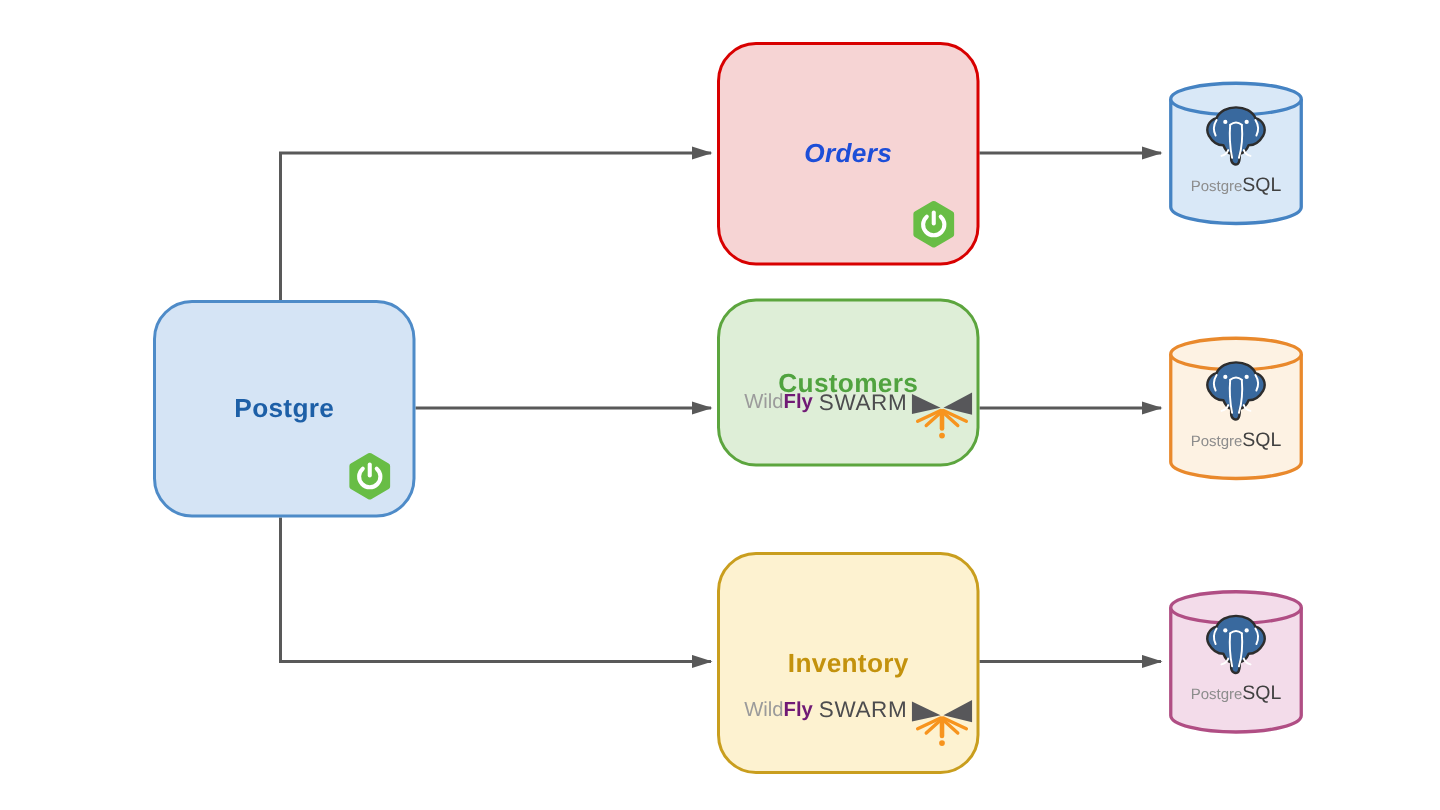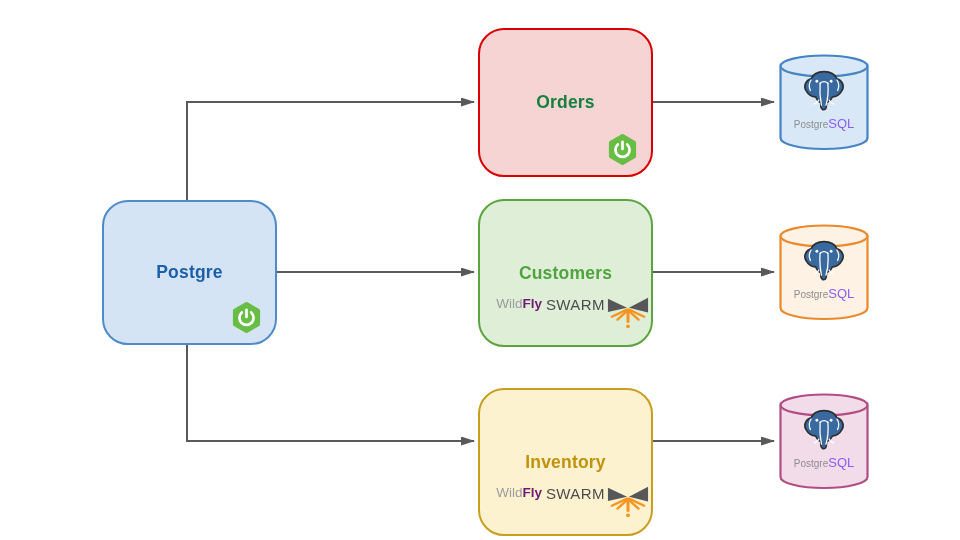--- a/index.html
+++ b/index.html
@@ -17,24 +17,24 @@
     box-sizing: border-box;
     border: 2.5px solid;
     border-radius: 26px;
     display: flex; align-items: center; justify-content: center;
   }
   .node-label { font-weight: bold; font-size: 17.5px; letter-spacing: 0.2px; }
 
   #gateway   { left:102px; top:200px; width:175px; height:145px; background:#d5e4f5; border-color:#4e8bc8; }
   #gateway   .node-label { color:#1d5fa7; }
   #orders    { left:478px; top: 28px; width:175px; height:149px; background:#f6d4d4; border-color:#d80000; }
-  #orders    .node-label { color:#15803d; }
-  #customers { left:478px; top:199px; width:175px; height:148px; background:#deeed7; border-color:#5ca53e; }
+  #orders    .node-label { color:#1d4ed8;font-style:italic; }
+  #customers { left:478px; top:199px; width:175px; height:112px; background:#deeed7; border-color:#5ca53e; }
   #customers .node-label { color:#50a33f; }
-  #inventory { left:478px; top:368px; width:175px; height:148px; background:#fdf2d0; border-color:#c99e1e;margin-top:20px; }
+  #inventory { left:478px; top:368px; width:175px; height:148px; background:#fdf2d0; border-color:#c99e1e; }
   #inventory .node-label { color:#c3920d; }
 
   .spring-icon { position:absolute; right:12px; bottom:9px; width:33px; height:33px; }
 
   .wildfly-logo {
     position:absolute; left:0; right:0; bottom:7px;
     display:flex; align-items:flex-start; justify-content:center;
     padding-left:14px;
   }
   .wf-wild  { color:#9b9b9b; font-size:13.5px; }
@@ -43,21 +43,21 @@
   .dragonfly { width:42px; height:34px; margin-left:2px; margin-bottom:8px; }
 
   .db { position:absolute; width:92px; height:98px; }
   .db .cyl { position:absolute; left:0; top:0; }
   .db .elephant { position:absolute; left:50%; top:16px; transform:translateX(-50%); }
   .pg-wordmark {
     position:absolute; left:0; right:0; top:61px;
     text-align:center; white-space:nowrap;
   }
   .pg-prefix { color:#8d8d8d; font-size:10px; }
-  .pg-sql    { color:#8b5cf6; font-size:13px; }
+  .pg-sql    { color:#404040; font-size:13px; }
 </style>
 </head>
 <body>
 
 <div class="canvas">
 
   <svg class="connectors" width="960" height="540" aria-hidden="true">
     <defs>
       <marker id="arrow" markerWidth="15" markerHeight="11" refX="13" refY="4.5" orient="auto" markerUnits="userSpaceOnUse">
         <path d="M0,0 L14,4.5 L0,9 Z" fill="#595959"></path>

